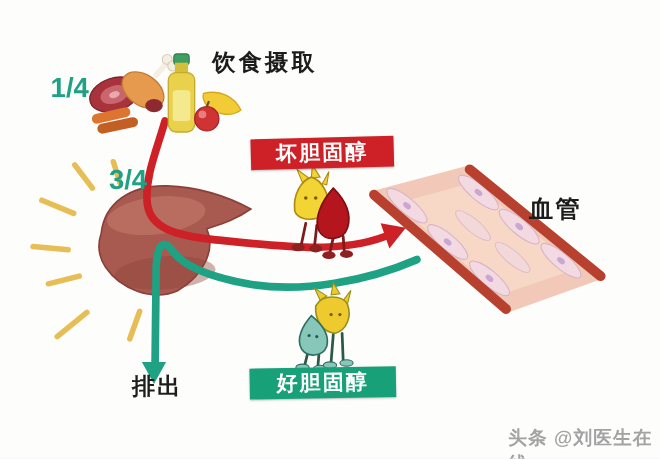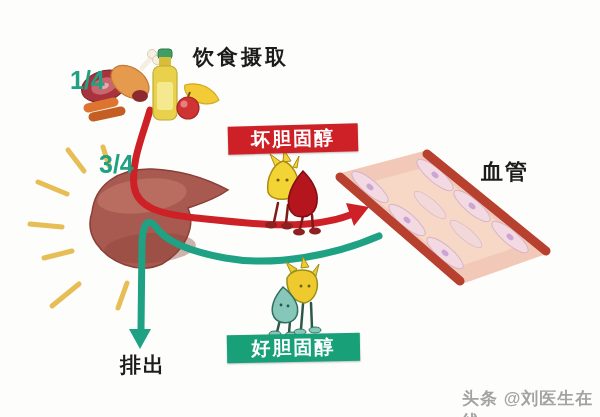--- a/index.html
+++ b/index.html
@@ -21,32 +21,32 @@
   html,body{margin:0;padding:0;}
   body{font-family:"Liberation Sans","DejaVu Sans",sans-serif;background:#e9e9e9;}
   .stage{
     position:relative;width:600px;height:417px;background:#fdfdfb;
     overflow:hidden;
   }
   .stage svg{position:absolute;left:0;top:0;}
   .lbl{position:absolute;white-space:nowrap;font-weight:bold;color:var(--ink);}
   .lbl-diet{left:193px;top:43px;font-size:21px;letter-spacing:3px;}
   .lbl-frac{font-size:25px;color:var(--teal);font-weight:800;}
-  .lbl-frac14{left:46px;top:66px;margin-left:24px;}
+  .lbl-frac14{left:46px;top:66px;}
   .lbl-frac34{left:99px;top:150px;}
   .lbl-liver{left:88px;top:201px;font-size:21px;letter-spacing:2px;color:#33201e;}
   .tag{
     position:absolute;display:flex;align-items:center;justify-content:center;
     color:#fff;font-weight:bold;font-size:19px;letter-spacing:2px;
     box-shadow:0 1px 2px rgba(0,0,0,.25);
   }
   .tag-bad{left:228px;top:125px;width:130px;height:28px;background:var(--red);transform:rotate(-1.5deg);}
   .tag-good{left:227px;top:334px;width:133px;height:28px;background:var(--green-label);transform:rotate(-1deg);}
-  .lbl-vessel{left:481px;top:157px;font-size:22px;letter-spacing:2px;text-align:right;}
-  .lbl-excrete{left:120px;top:351px;font-size:21px;letter-spacing:2px;}
+  .lbl-vessel{left:481px;top:175px;font-size:22px;letter-spacing:2px;text-align:right;}
+  .lbl-excrete{left:120px;top:337px;font-size:21px;letter-spacing:2px;}
   .watermark{
     position:absolute;left:462px;top:387px;font-size:17px;font-weight:bold;
     color:#a3a3a3;text-shadow:1px 1px 0 #ffffff;letter-spacing:1px;
   }
 </style>
 </head>
 <body>
 
 <div class="stage">
 

